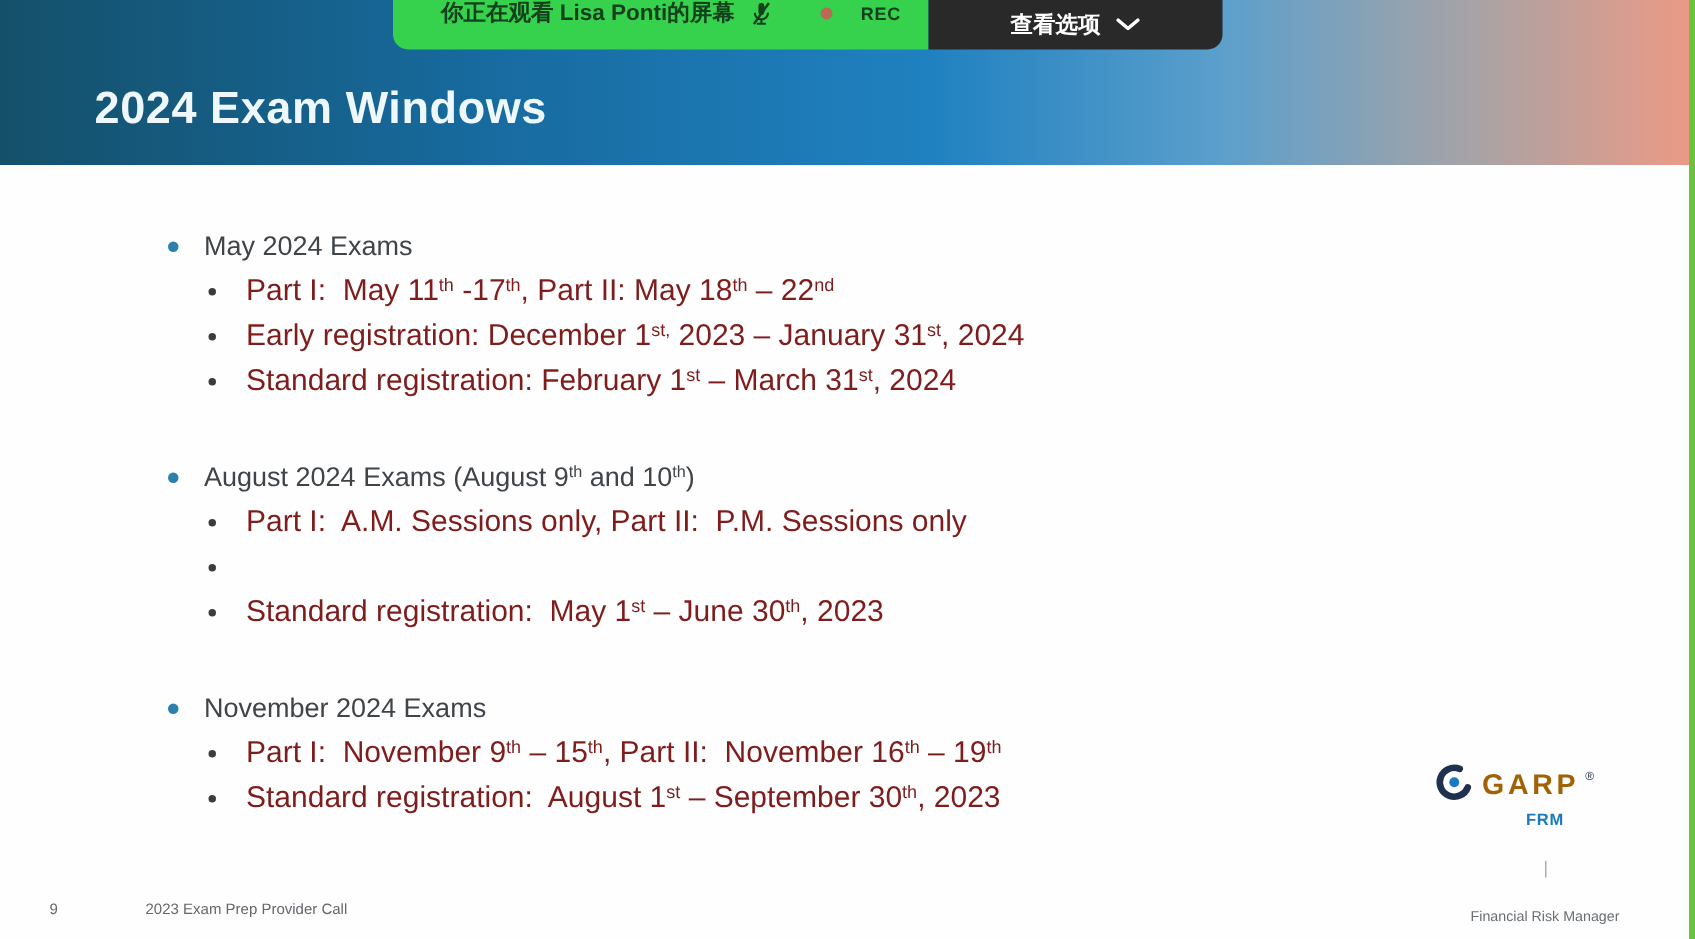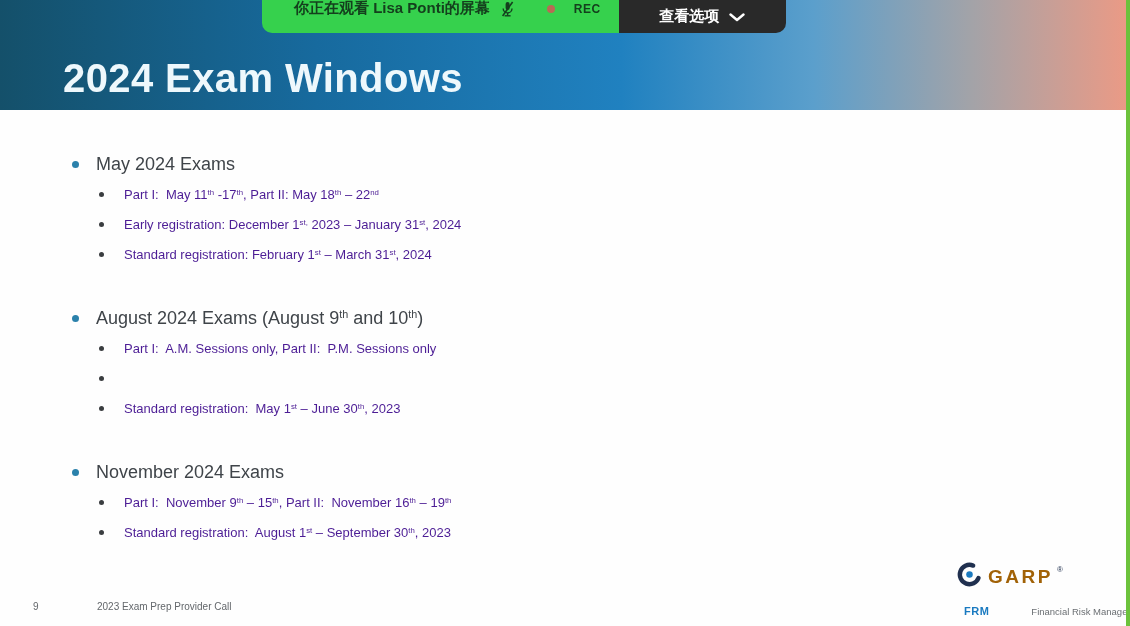--- a/index.html
+++ b/index.html
@@ -8,66 +8,66 @@
 
   .screen { position:relative; width:1130px; height:626px; background:#fefefe; overflow:hidden; }
 
   
   .header-band {
     position:absolute; top:0; left:0; width:1130px; height:110px;
     background:linear-gradient(90deg, #14506a 0%, #176a9e 28%, #2081c0 55%, #5b9fcc 72%, #a3a3a8 86%, #ec9a85 100%);
   }
   .page-title {
     position:absolute; left:63px; top:56px;
-    font-size:40px; font-weight:700; color:#eef8fc; letter-spacing:0.4px;
+    font-size:30px; font-weight:700; color:#eef8fc; letter-spacing:0.4px;
     white-space:pre;
   }
 
   
   .zoom-banner { position:absolute; top:0; left:262px; display:flex; z-index:20; height:33px; }
   .share-pill {
     background:#36d14d; height:33px; display:flex; align-items:center;
     padding:0 18px 16px 32px; border-radius:0 0 0 10px; gap:10px;
   }
   .share-text { color:#14401d; font-size:15px; font-weight:700; white-space:pre; }
   .mic-icon { display:flex; align-items:center; }
   .rec-wrap { display:flex; align-items:center; gap:7px; margin-left:22px; }
   .rec-dot { width:8px; height:8px; border-radius:50%; background:#b96a55; }
   .rec-label { color:#14401d; font-size:12px; font-weight:700; letter-spacing:0.5px;margin-left:12px; }
   .options-pill {
     background:#292929; height:33px; display:flex; align-items:center; justify-content:center;
-    gap:10px; width:167px; border-radius:0 0 10px 0; cursor:pointer;
+    gap:10px; width:196px; border-radius:0 0 10px 0; cursor:pointer;
   }
   .options-label { color:#ffffff; font-size:15px; font-weight:700; white-space:pre; }
 
   
   .share-border-right { position:absolute; top:0; right:0; width:4px; height:626px; background:#6cc23c; z-index:40; }
 
   
   .content { position:absolute; top:110px; left:0; width:1100px; }
-  .section { margin-bottom:34px; }
+  .section { margin-bottom:34px;padding-left:40px; }
   .section:first-child { margin-top:43px; }
   .heading-row { display:flex; margin-bottom:8px; }
   .h-bullet { flex:0 0 7px; width:7px; height:7px; border-radius:50%; background:#2b81ab; margin:8px 17px 0 72px; }
   .heading-text { font-size:18px; color:#3f4449; line-height:22px; white-space:pre-wrap; }
   .sub-row { display:flex; height:30px; align-items:flex-start; }
   .s-bullet { flex:0 0 5px; width:5px; height:5px; border-radius:50%; background:#3a3d40; margin:9px 20px 0 99px; }
-  .sub-text { font-size:13px; color:#4c1d95; line-height:23px; white-space:pre-wrap; }
+  .sub-text { font-size:20px; color:#7f1d1d; line-height:23px; white-space:pre-wrap; }
   sup { font-size:0.6em; position:relative; top:0.12em; vertical-align:super; line-height:0; }
 
   
   .footer-left { position:absolute; top:601px; left:0; display:flex; font-size:10px; color:#63676b; }
   .page-number { position:absolute; left:33px; top:0; }
   .deck-title { position:absolute; left:97px; top:0; white-space:pre; width:300px; }
 
   .garp-logo { position:absolute; right:34px; bottom:9px; width:140px; z-index:30; }
   .garp-row { display:flex; align-items:center; gap:5px; }
   .garp-wordmark { font-size:19px; font-weight:700; color:#a16207; letter-spacing:2.5px; }
   .garp-reg { font-size:8px; color:#20304f; position:relative; top:-7px; left:-1px; }
-  .frm-row { display:flex; align-items:center; gap:21px; margin-top:13px; margin-left:8px; }
+  .frm-row { display:flex; align-items:center; gap:21px; margin-top:1px; margin-left:8px;flex-direction:column; }
   .frm-label { color:#1a7ac0; font-size:11px; font-weight:700; letter-spacing:0.5px; }
   .frm-divider { width:1px; height:11px; background:#a9adb0; }
   .frm-tagline { color:#6b6f73; font-size:9.5px; white-space:pre; }
 </style>
 </head>
 <body>
 
 <div class="screen">
 
   <div class="header-band">

